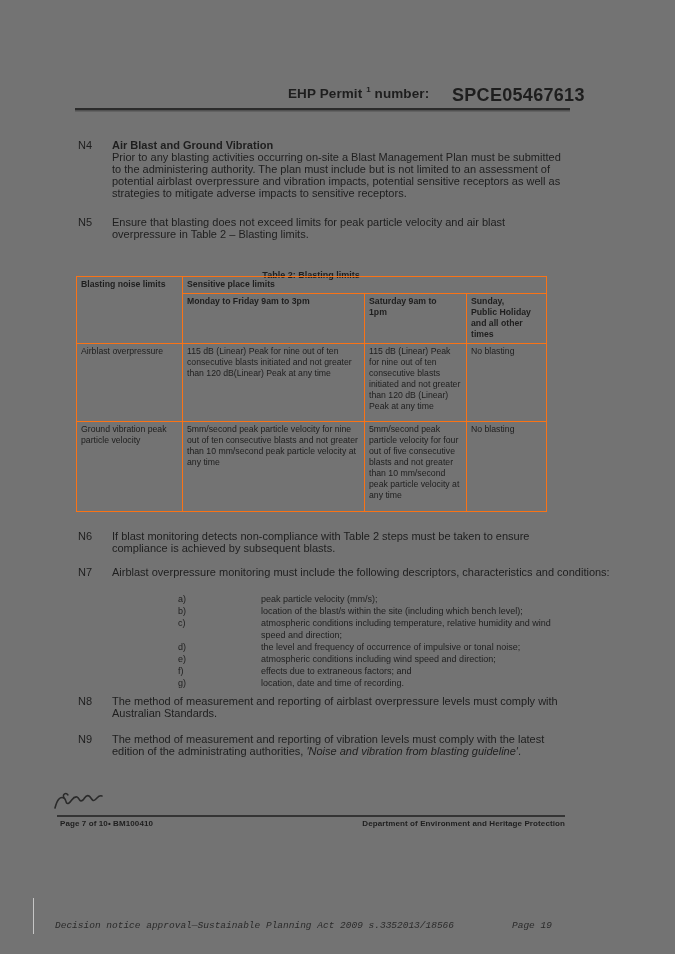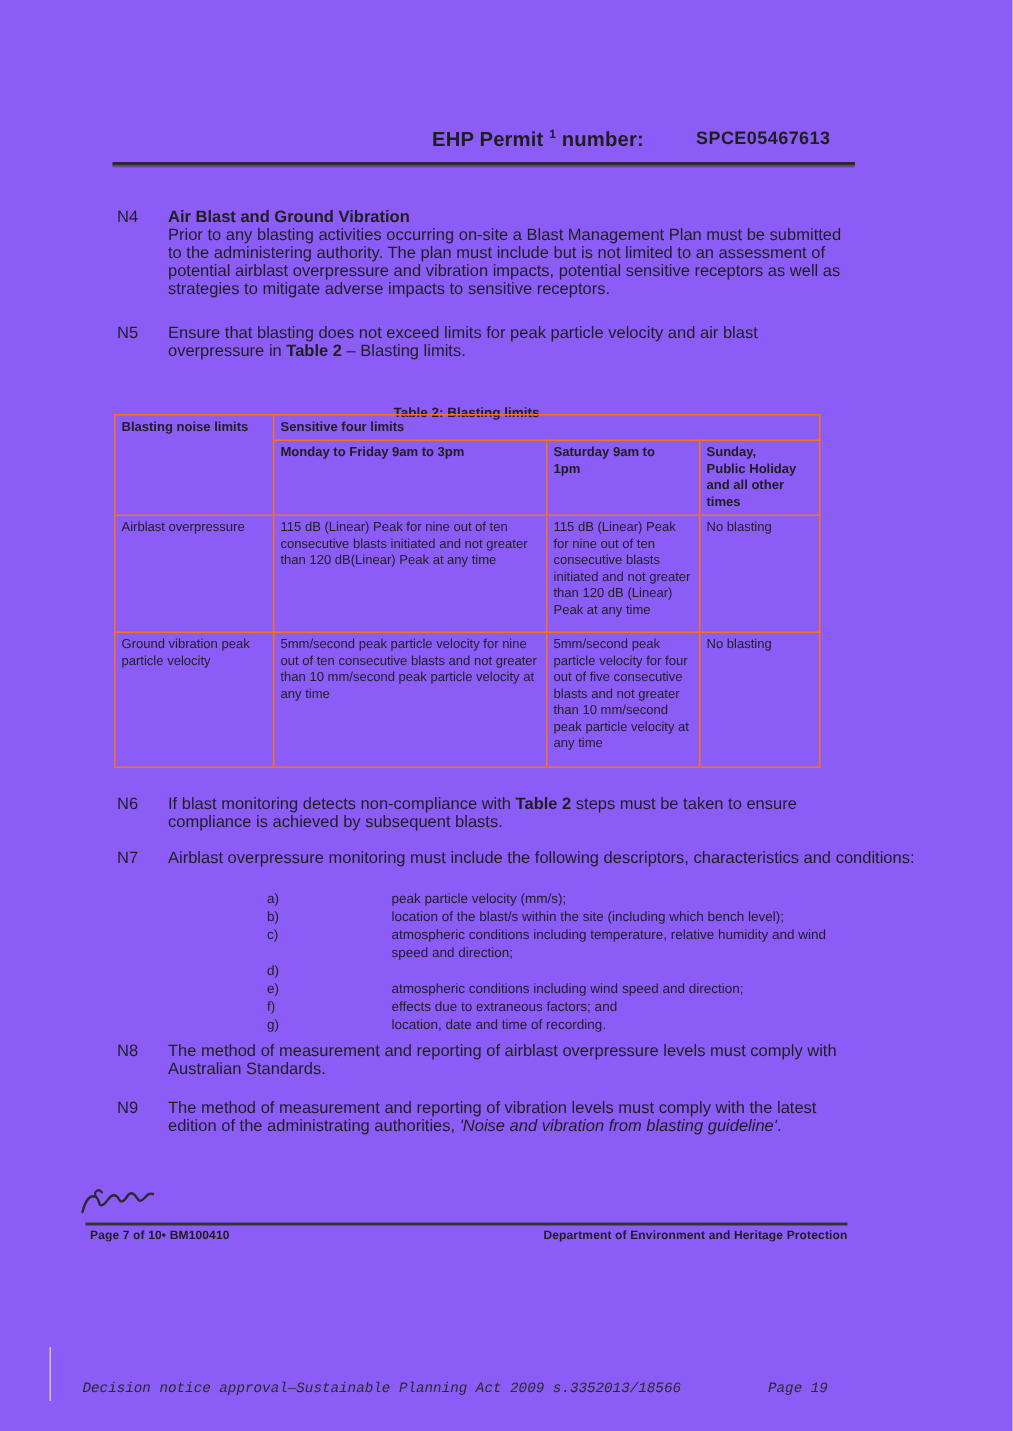--- a/index.html
+++ b/index.html
@@ -1,31 +1,31 @@
 <!DOCTYPE html>
 <html><head>
 <meta charset="utf-8">
 <style>
   * { margin:0; padding:0; box-sizing:border-box; }
   html,body { background:#e9e9e9; }
   .page {
     position:relative; width:675px; height:954px; margin:0 auto;
-    background:#8b5cf6; color:#1e1e1e; overflow:hidden;
+    background:#737373; color:#1e1e1e; overflow:hidden;
     font-family:"Liberation Sans","DejaVu Sans",sans-serif;
   }
   
   .hdr { position:absolute; top:85px; left:288px; font-size:13.5px; font-weight:bold; letter-spacing:.1px; }
   .hdr sup { font-size:8px; vertical-align:super; }
-  .permit-no { position:absolute; top:85px; left:464px; font-size:12px; font-weight:bold; letter-spacing:.3px; }
+  .permit-no { position:absolute; top:85px; left:452px; font-size:18px; font-weight:bold; letter-spacing:.3px; }
   .hdr-rule { position:absolute; top:108px; left:75px; width:495px; height:2px; background:#2b2b2b; box-shadow:0 1.5px 0 rgba(40,40,40,.45); }
   
   .sec { position:absolute; left:78px; width:500px; font-size:11px; line-height:12px; }
   .sec .num { position:absolute; left:0; top:0; }
   .sec .body { margin-left:34px; width:460px; }
-  .b { font-weight:bold; }
+  .b { font-weight:normal; }
   .i { font-style:italic; }
   .sec-heading { font-weight:bold; }
   .nowrap { white-space:nowrap; }
   
   .tbl-caption { position:absolute; top:258px; left:76px; width:470px; text-align:center; font-size:9px; font-weight:bold;margin-top:12px; }
   table.blast { position:absolute; top:276px; left:76px; width:470px; border-collapse:collapse; table-layout:fixed; font-size:8.7px; line-height:11px; }
   table.blast th, table.blast td { border:1px solid #f97316; padding:2px 4px 3px 4px; vertical-align:top; text-align:left; font-weight:normal; }
   table.blast th { font-weight:bold; }
   th.group { text-align:center; }
   .prewrap { white-space:pre-line; }
@@ -73,21 +73,21 @@
   <table class="blast">
     <colgroup>
         <col style="width:106px">
         <col style="width:182px">
         <col style="width:102px">
         <col style="width:80px">
       </colgroup>
     <tbody>
         <tr>
       <th rowspan="2" style="height:18px">Blasting noise limits</th>
-      <th colspan="3" class="group">Sensitive four limits</th>
+      <th colspan="3" class="group">Sensitive place limits</th>
     </tr>
     <tr>
       <th style="height:42px">Monday to Friday 9am to 3pm</th>
       <th class="prewrap">Saturday 9am to
 1pm</th>
       <th class="prewrap">Sunday,
 Public Holiday
 and all other
 times</th>
     </tr>
@@ -124,20 +124,21 @@
     <div class="row">
       <span class="letter">b)</span>
       <span class="txt">location of the blast/s within the site (including which bench level);</span>
     </div>
     <div class="row">
       <span class="letter">c)</span>
       <span class="txt">atmospheric conditions including temperature, relative humidity and wind speed and direction;</span>
     </div>
     <div class="row">
       <span class="letter">d)</span>
+      <span class="txt">the level and frequency of occurrence of impulsive or tonal noise;</span>
     </div>
     <div class="row">
       <span class="letter">e)</span>
       <span class="txt">atmospheric conditions including wind speed and direction;</span>
     </div>
     <div class="row">
       <span class="letter">f)</span>
       <span class="txt">effects due to extraneous factors; and</span>
     </div>
     <div class="row">

